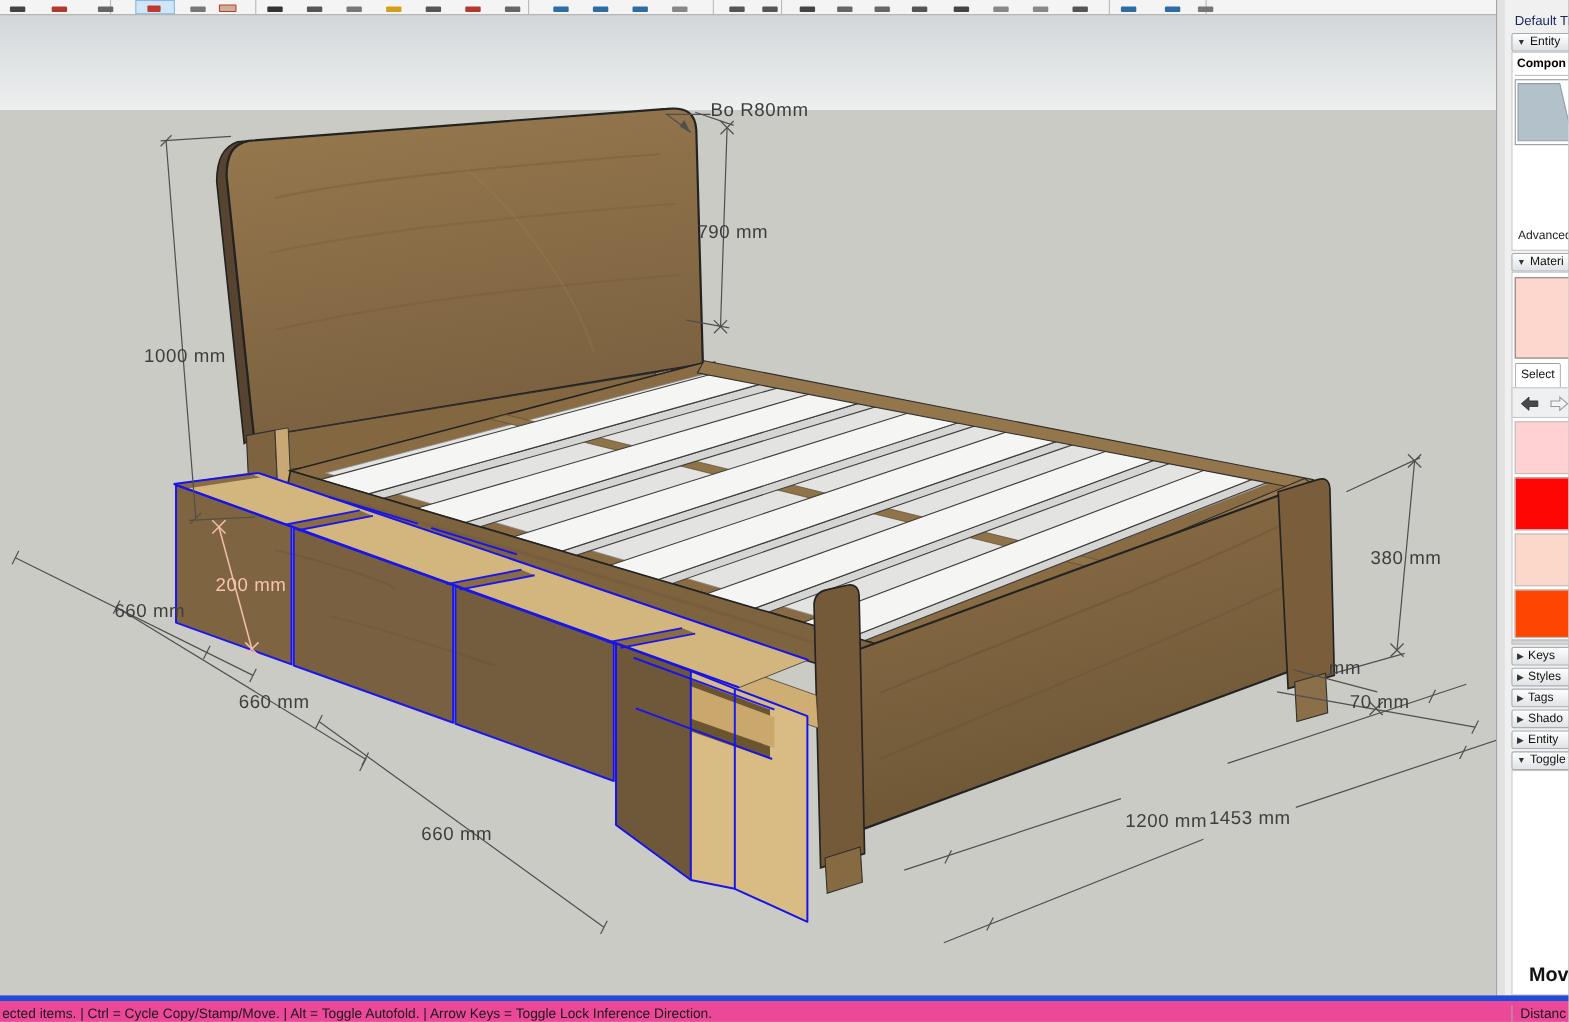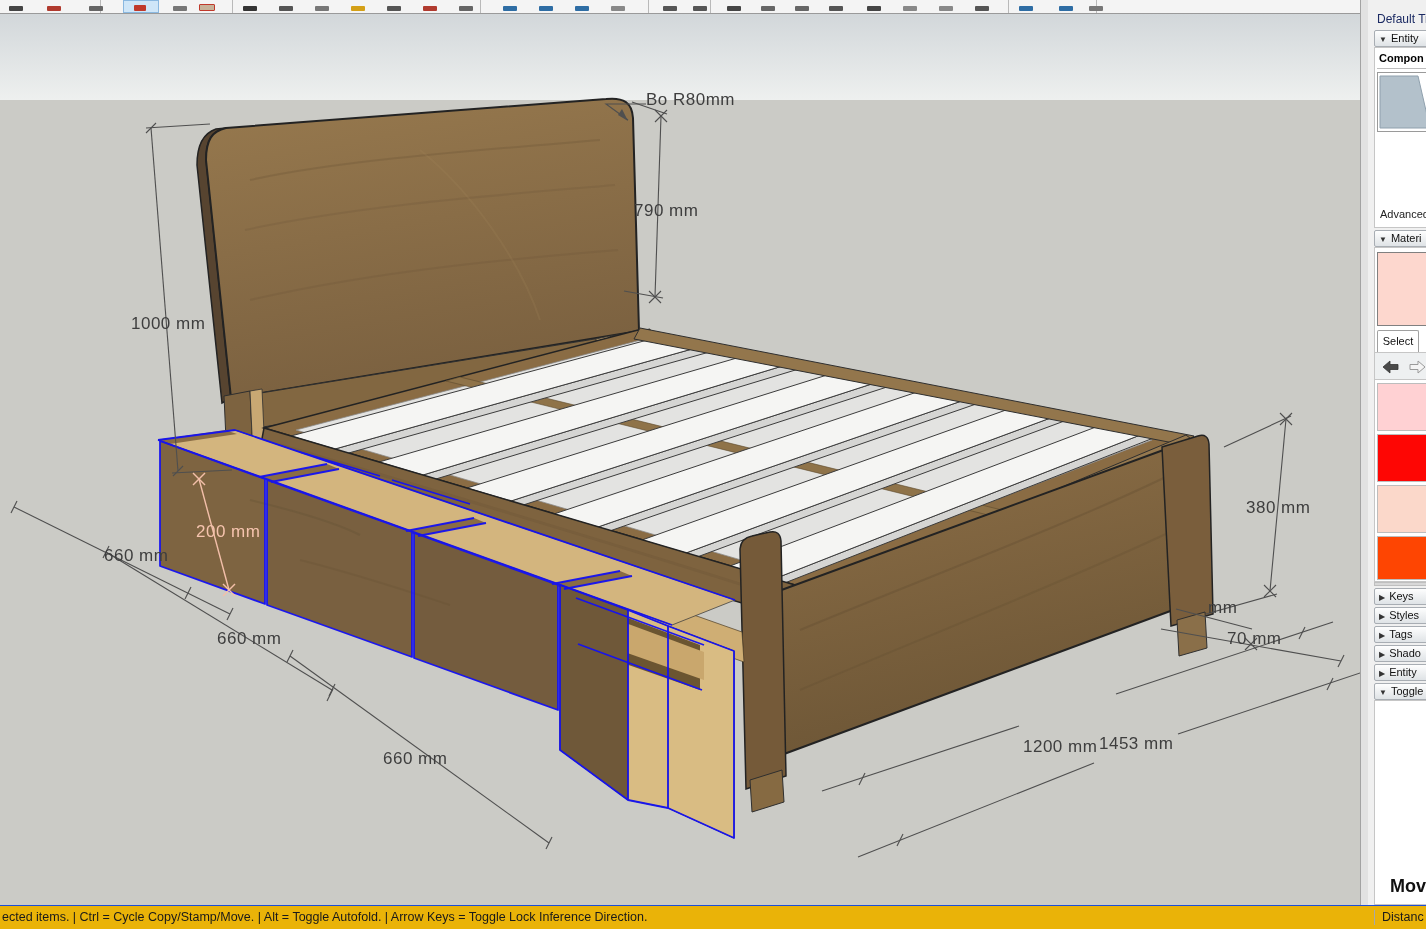--- a/index.html
+++ b/index.html
@@ -34,21 +34,21 @@
   .mat-preview{position:absolute;left:9px;top:252px;width:60px;height:74px;border:1px solid #808080;box-sizing:border-box;}
   .tab{position:absolute;top:330px;height:22px;box-sizing:border-box;font-size:11px;color:#111;
        line-height:20px;text-align:center;}
   .tab.active{background:#fff;border:1px solid #a0a0a0;border-bottom:none;border-radius:2px 2px 0 0;}
   .nav-row{position:absolute;left:6px;top:352px;width:70px;height:28px;background:#eef0f1;border:1px solid #c6c6c6;box-sizing:border-box;}
   .swatch{position:absolute;left:9px;width:60px;border:1px solid #bdbdbd;box-sizing:border-box;}
   .handle{position:absolute;left:6px;top:582px;width:70px;height:4px;background:#d8d8d8;border:1px solid #bfbfbf;box-sizing:border-box;}
   .instr-panel{position:absolute;left:6px;top:700px;width:70px;height:205px;background:#fff;border:1px solid #c6c6c6;box-sizing:border-box;}
   .tool-title{position:absolute;left:22px;top:876px;font-size:18px;font-weight:bold;color:#111;white-space:nowrap;width:36px;overflow:hidden;}
   
-  #statusbar{position:absolute;left:0;top:905px;width:1426px;height:24px;background:#eab308;border-top:1px solid #1d4ed8;box-sizing:border-box;}
+  #statusbar{position:absolute;left:0;top:905px;width:1426px;height:24px;background:#ec4899;border-top:5px solid #1d4ed8;box-sizing:border-box;}
   #status-hint{position:absolute;left:2px;top:4px;font-size:12.5px;color:#1a1a1a;white-space:nowrap;}
   #vcb-divider{position:absolute;left:1374px;top:4px;width:1px;height:15px;background:#a8a8a8;}
   #vcb-label{position:absolute;left:1382px;top:4px;font-size:12.5px;color:#1a1a1a;white-space:nowrap;}
 </style>
 </head>
 <body>
 
 <div id="root">
 
   <div id="toolbar">

